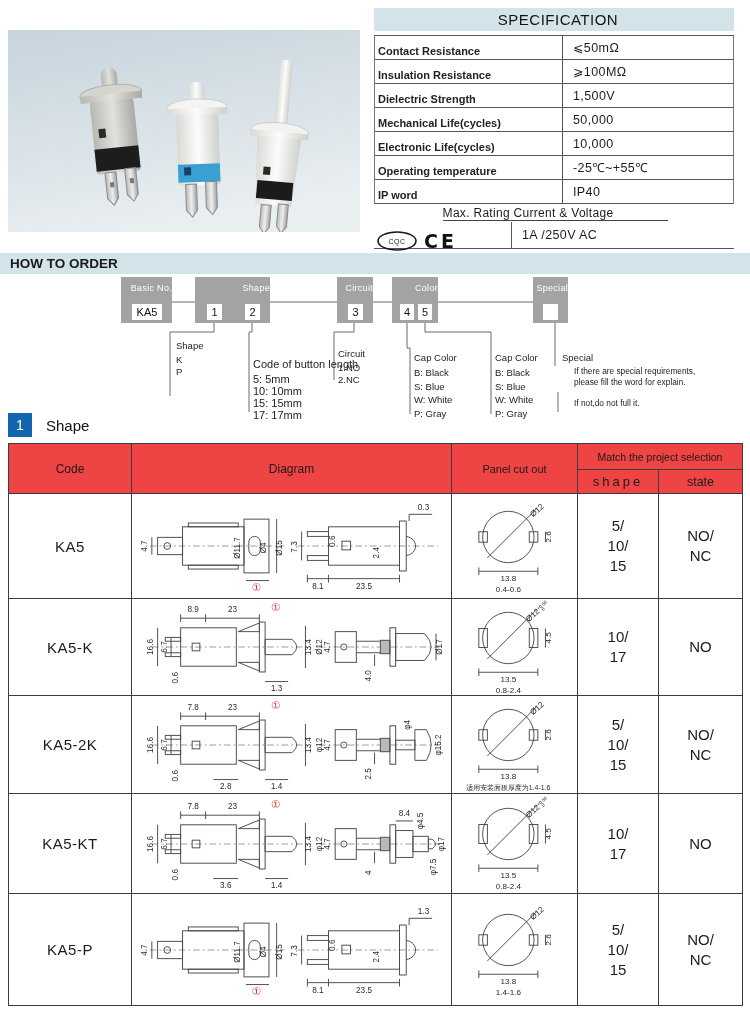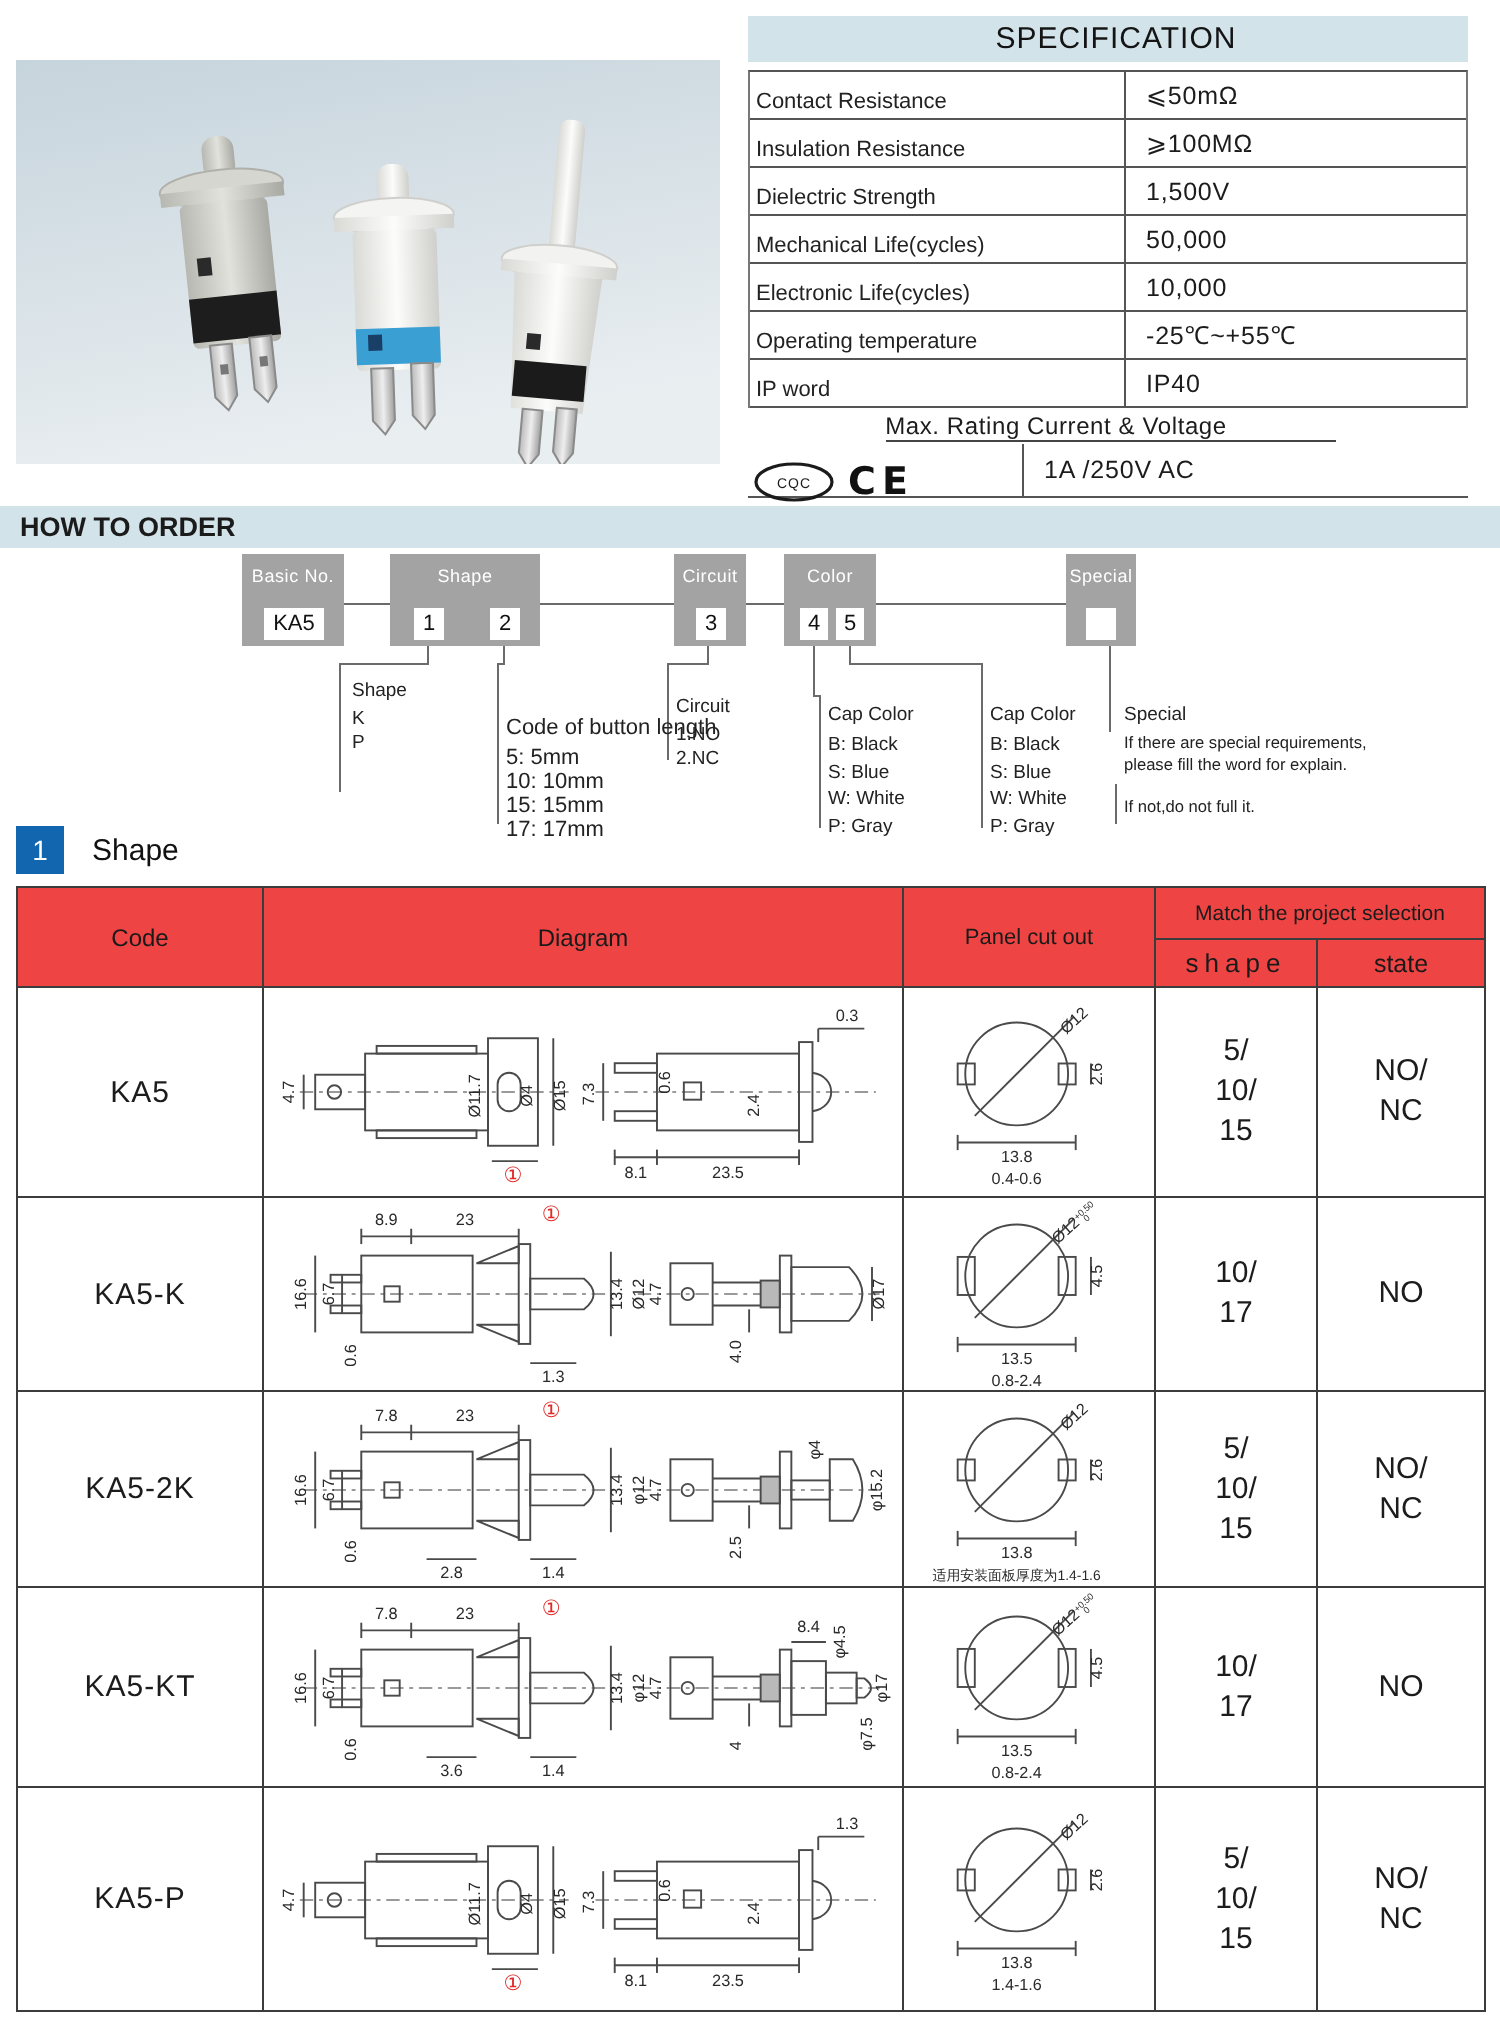--- a/index.html
+++ b/index.html
@@ -7,45 +7,45 @@
         font-family:"Liberation Sans",sans-serif;color:#1c1c1c;overflow:hidden;}
   
   .photo{position:absolute;left:8px;top:30px;width:352px;height:202px;}
   
   .spec{position:absolute;left:374px;top:8px;width:360px;text-align:center;}
   .spec-title{background:#d2e3e9;height:23px;line-height:23px;padding-left:8px;
               font-size:15px;letter-spacing:.5px;color:#141414;}
   .spec-table{margin-top:4px;border-top:1px solid #555;border-left:1px solid #777;border-right:1px solid #777;}
   .spec-row{display:flex;height:23px;border-bottom:1px solid #555;}
   .spec-label{width:187px;font-size:11px;color:#222;display:flex;align-items:flex-end;
-              padding:0 0 2px 3px;box-sizing:border-box;transform-origin:left;}
+              padding:0 0 2px 3px;box-sizing:border-box;transform-origin:left;font-weight:bold;}
   .spec-value{flex:1;border-left:1px solid #555;font-size:12.5px;letter-spacing:.4px;
               display:flex;align-items:center;padding-left:10px;}
   .spec-max{font-size:12px;letter-spacing:.3px;padding:2px 0 1px 3px;}
   .spec-max span{display:inline-block;border-bottom:1px solid #444;padding-right:55px;}
   .spec-cert{display:flex;height:26px;border-bottom:1px solid #555;align-items:center;}
   .cert-left{width:137px;display:flex;align-items:center;gap:6px;padding-left:2px;box-sizing:border-box;margin-top:12px;}
   .ce-mark{font-family:"DejaVu Sans",sans-serif;font-weight:bold;font-size:19px;letter-spacing:3px;color:#111;}
   .cert-right{flex:1;border-left:1px solid #555;height:100%;display:flex;align-items:center;
               padding-left:10px;font-size:12.5px;letter-spacing:.4px;}
   
   .order-bar{position:absolute;left:0;top:253px;width:750px;height:21px;background:#d2e3e9;
              font-size:13.5px;font-weight:bold;color:#1b1b1b;line-height:21px;padding-left:10px;box-sizing:border-box;}
   .order{position:absolute;left:0;top:274px;width:750px;height:146px;}
   .order svg.lines{position:absolute;left:0;top:0;width:750px;height:146px;}
   .obox{position:absolute;top:3px;height:46px;background:#a3a3a3;}
-  .obox-label{color:#fff;font-size:9px;text-align:center;margin-top:6px;letter-spacing:.3px;}
+  .obox-label{color:#fff;font-size:9px;text-align:right;margin-top:6px;letter-spacing:.3px;}
   .ocell{position:absolute;top:27px;height:16px;background:#fff;color:#111;font-size:11px;
          display:flex;align-items:center;justify-content:center;}
   .legend{position:absolute;font-size:9.5px;color:#222;}
   .legend .lt{margin-bottom:3px;}
   .legend .li{line-height:12px;}
   .legend.small{font-size:11px;}
   .legend.cap .li{line-height:13.5px;}
-  .legend.spec-note .li{line-height:10.5px;font-size:8.3px;}
+  .legend.spec-note .li{line-height:10.5px;font-size:8.3px;margin-left:12px;}
   
   .shape-head{position:absolute;left:8px;top:412px;height:26px;display:flex;align-items:center;gap:14px;}
   .shape-num{width:24px;height:24px;background:#1266b0;color:#fff;font-size:14px;
              display:flex;align-items:center;justify-content:center;}
   .shape-title{font-size:15px;color:#111;}
   
   .mtable{position:absolute;left:8px;top:443px;width:734px;display:grid;
           grid-template-columns:123px 320px 126px 81px 84px;
           grid-template-rows:26px 24px 105px 97px 98px 100px 112px;
           border-top:1px solid #3c3c3c;border-left:1px solid #3c3c3c;}

